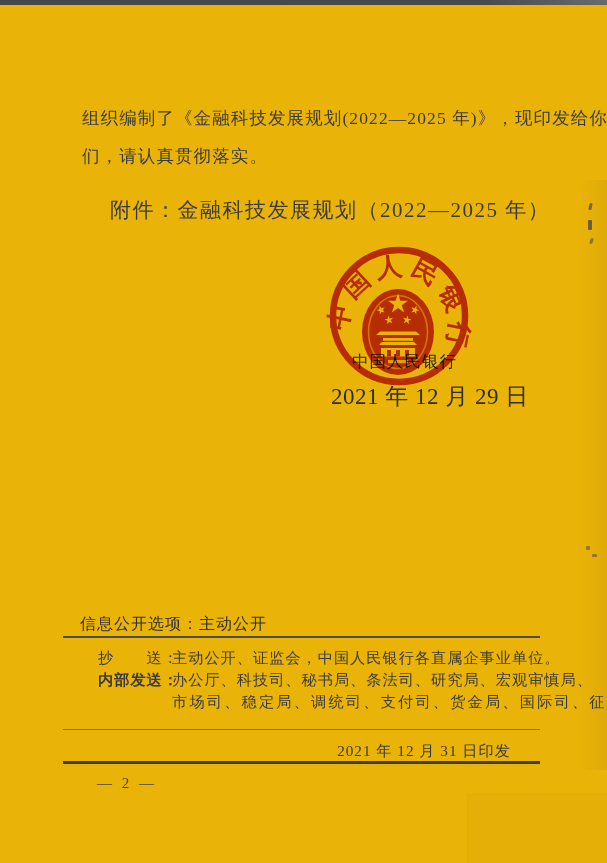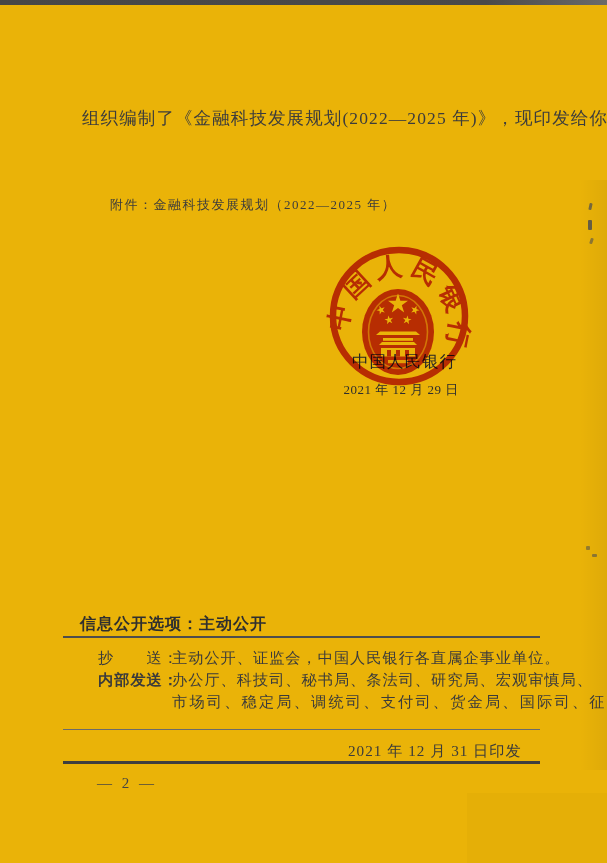--- a/index.html
+++ b/index.html
@@ -17,58 +17,58 @@
     position:absolute; top:0; left:0; width:607px; height:5px;
     background:linear-gradient(to right,#474747 0%,#4a4a4a 80%,#6a6a6a 100%);
   }
   .body-line {
     position:absolute; left:82px; width:460px;
     font-size:17.5px; letter-spacing:1.1px; color:#3c3c3c;
     white-space:nowrap;
   }
   .attachment-line {
     position:absolute; left:110px; top:196px;
-    font-size:13px; letter-spacing:1.5px; color:#3c3c3c; white-space:nowrap;
+    font-size:21px; letter-spacing:1.5px; color:#3c3c3c; white-space:nowrap;
   }
   .seal-authority {
     position:absolute; left:352px; top:351px; width:104px;
     font-size:16.5px; letter-spacing:1px; color:#262626;
     text-align:center; white-space:nowrap; z-index:1;
   }
   .seal-date {
     position:absolute; left:331px; top:381px; width:140px;
-    font-size:13px; letter-spacing:0.5px; color:#2e2e2e;
+    font-size:23px; letter-spacing:0.5px; color:#2e2e2e;
     text-align:center; white-space:nowrap; z-index:1;
   }
   .seal-svg {
     position:absolute; left:326px; top:245px; z-index:2;
     mix-blend-mode:multiply; opacity:0.95;
   }
   .footer-disclosure {
     position:absolute; left:80px; top:614px;
     font-family:"Liberation Sans","DejaVu Sans",sans-serif;
-    font-weight:bold; font-size:16px; letter-spacing:1px; color:#2f2f2f;
+    font-weight:normal; font-size:16px; letter-spacing:1px; color:#2f2f2f;
     white-space:nowrap;
   }
   .hr { position:absolute; left:63px; width:477px; background:#4d4d4d; }
   .hr1 { top:636px; height:2px; }
   .hr2 { top:729px; height:1.4px; background:#6b6b6b; }
   .hr3 { top:761px; height:2.6px; background:#3f3f3f; }
   .foot-text {
     position:absolute; font-size:15.2px; letter-spacing:1px;
     color:#3b3b3b; white-space:nowrap;
   }
   .cc-label       { left:98px;  top:648px; }
   .cc-content     { left:172px; top:648px; }
   .int-label      { left:98px;  top:670px;font-weight:bold; }
   .int-line1      { left:172px; top:670px; }
   .int-line2      { left:172px; top:692px; letter-spacing:2.2px; }
   .int-line3      { left:172px; top:713px; letter-spacing:1.6px; }
   .issuer-name    { left:97px;  top:741px; }
-  .print-date     { left:348px; top:741px; width:200px; text-align:left; }
+  .print-date     { left:324px; top:741px; width:200px; text-align:center; }
   .page-number    { left:97px;  top:775px; font-size:15px; letter-spacing:3px; color:#444; }
   .right-shade {
     position:absolute; right:0; top:180px; width:28px; height:590px;
     background:linear-gradient(to right, rgba(0,0,0,0) 0%, rgba(0,0,0,0.05) 100%);
     pointer-events:none;
   }
   .br-shade {
     position:absolute; right:0; bottom:0; width:140px; height:70px;
     background:rgba(0,0,0,0.018); pointer-events:none;
   }
@@ -80,20 +80,21 @@
   .a5 { left:592px; top:554px; width:5px; height:3px; opacity:.6; }
 </style>
 </head>
 <body>
 
 <div class="page">
 
   <div class="scanner-bar"></div>
 
   <div class="body-line" style="top:106px">组织编制了《金融科技发展规划(2022—2025 年)》，现印发给你</div>
+  <div class="body-line" style="top:144px">们，请认真贯彻落实。</div>
 
   <div class="attachment-line">附件：金融科技发展规划（2022—2025 年）</div>
 
   <div class="seal-authority">中国人民银行</div>
   <div class="seal-date">2021 年 12 月 29 日</div>
 
   <svg class="seal-svg" width="146" height="146" viewBox="0 0 146 146">
     <defs>
       <polygon id="star" points="0,-1 0.225,-0.309 0.951,-0.309 0.363,0.118 0.588,0.809 0,0.382 -0.588,0.809 -0.363,0.118 -0.951,-0.309 -0.225,-0.309"></polygon>
       <path id="ringArc" d="M 23,91 A 51,51 0 1 1 123,91" fill="none"></path>

